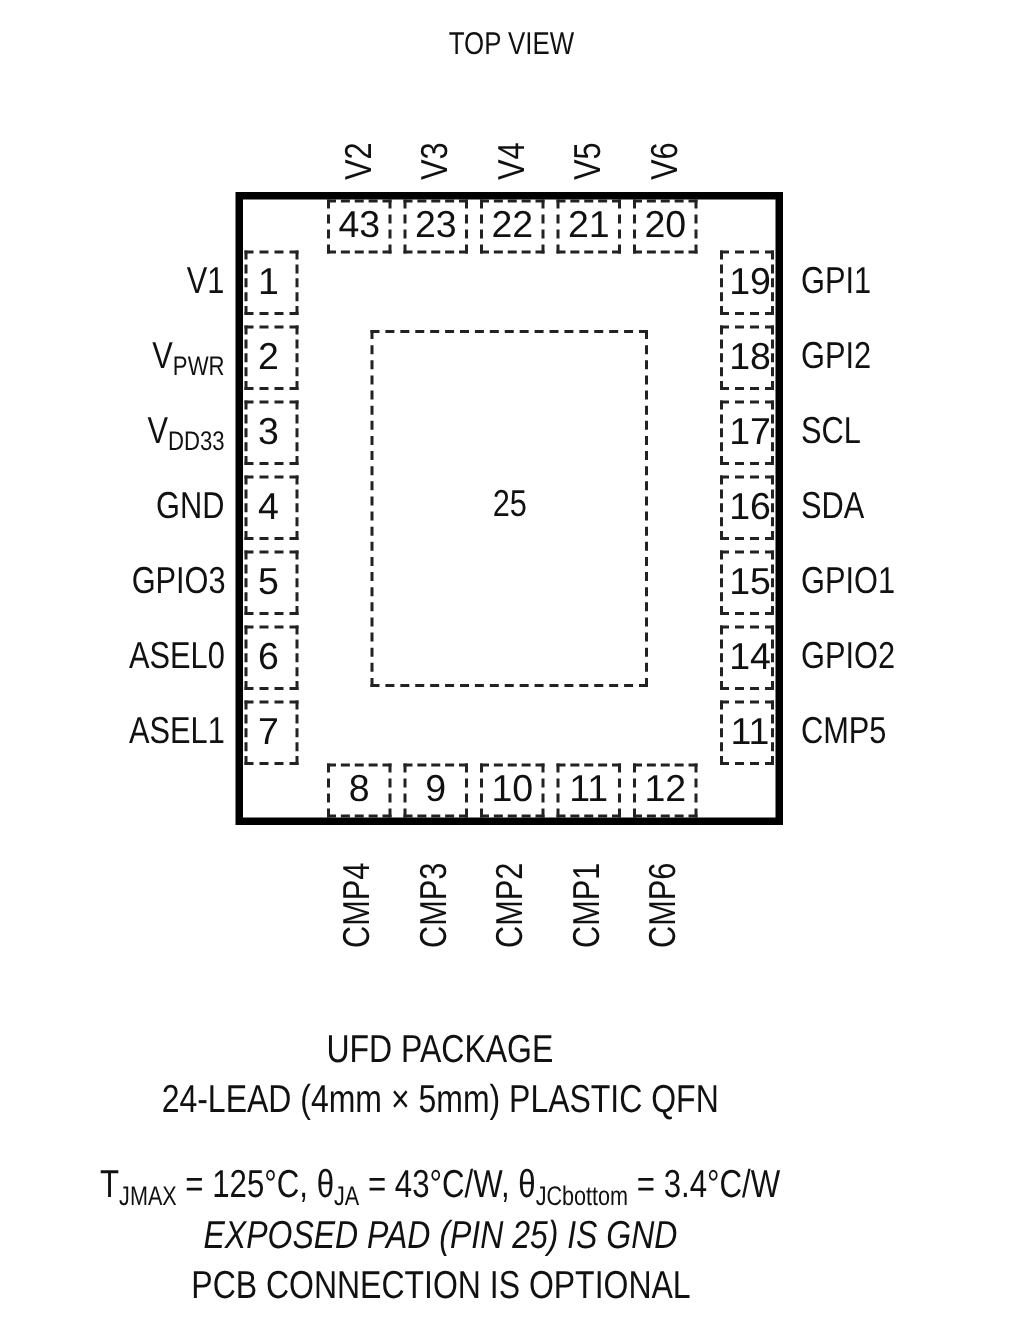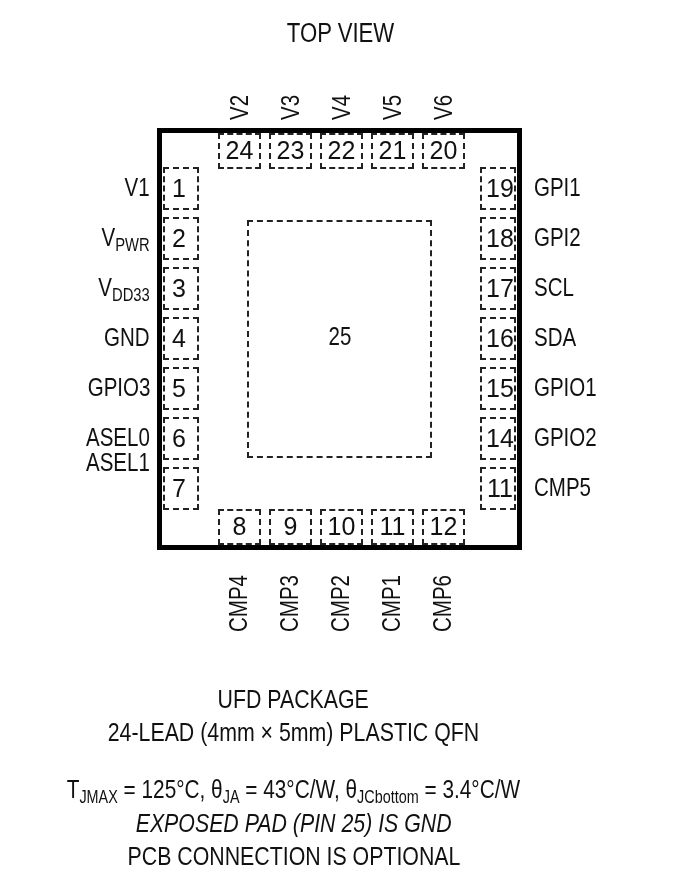--- a/index.html
+++ b/index.html
@@ -1,20 +1,20 @@
 <!DOCTYPE html>
 <html><head>
   <meta charset="utf-8">
   <style>
     html, body { margin: 0; padding: 0; background: #ffffff; }
     body { width: 682px; height: 880px; position: relative; overflow: hidden;
            font-family: "Liberation Sans", sans-serif; color: #111; }
     .t { position: absolute; white-space: nowrap; transform-origin: center; }
     .cond { display: inline-block; transform: scaleX(0.82); transform-origin: center; }
-    #title { left: 0; width: 682px; top: 18px; text-align: center; font-size: 27px; }
+    #title { left: 0; width: 682px; top: 18px; text-align: center; font-size: 21px; }
     #body { position: absolute; left: 157px; top: 128px; width: 365px; height: 422px;
             border: 5px solid #000; box-sizing: border-box; }
     .pin { position: absolute; box-sizing: border-box; border: 2px dashed #222; }
     .pinnum { position: absolute; font-size: 25px; text-align: center; line-height: 1; }
     .lbl { position: absolute; font-size: 25px; line-height: 1; }
     .vlbl { position: absolute; font-size: 25px; line-height: 1; transform: rotate(-90deg); transform-origin: left top; }
     #pad { position: absolute; left: 247px; top: 220px; width: 185px; height: 238px;
            border: 2px dashed #222; box-sizing: border-box; }
     .note { position: absolute; left: 0; width: 587px; text-align: center; font-size: 26px; line-height: 1; }
     sub { font-size: 18px; vertical-align: -5px; }
@@ -42,21 +42,21 @@
     <div class="pinnum" style="left:163px; top:326px; width:32px;">4</div>
     <div class="lbl" style="right:532px; top:325px; text-align:right;"><span class="cond" style="transform-origin: right center;">GND</span></div>
     <div class="pin" style="left:163px; top:367px; width:36px; height:43px;"></div>
     <div class="pinnum" style="left:163px; top:376px; width:32px;">5</div>
     <div class="lbl" style="right:532px; top:375px; text-align:right;"><span class="cond" style="transform-origin: right center;">GPIO3</span></div>
     <div class="pin" style="left:163px; top:417px; width:36px; height:43px;"></div>
     <div class="pinnum" style="left:163px; top:426px; width:32px;">6</div>
     <div class="lbl" style="right:532px; top:425px; text-align:right;"><span class="cond" style="transform-origin: right center;">ASEL0</span></div>
     <div class="pin" style="left:163px; top:467px; width:36px; height:43px;"></div>
     <div class="pinnum" style="left:163px; top:476px; width:32px;">7</div>
-    <div class="lbl" style="right:532px; top:450px; text-align:right;"><span class="cond" style="transform-origin: right center;">ASEL1</span></div>
+    <div class="lbl" style="right:532px; top:475px; text-align:right;"><span class="cond" style="transform-origin: right center;">ASEL1</span></div>
     <div class="pin" style="left:480px; top:467px; width:36px; height:43px;"></div>
     <div class="pinnum" style="left:482px; top:476px; width:36px;">11</div>
     <div class="lbl" style="left:534px; top:475px;"><span class="cond" style="transform-origin: left center;">CMP5</span></div>
     <div class="pin" style="left:480px; top:417px; width:36px; height:43px;"></div>
     <div class="pinnum" style="left:482px; top:426px; width:36px;">14</div>
     <div class="lbl" style="left:534px; top:425px;"><span class="cond" style="transform-origin: left center;">GPIO2</span></div>
     <div class="pin" style="left:480px; top:367px; width:36px; height:43px;"></div>
     <div class="pinnum" style="left:482px; top:376px; width:36px;">15</div>
     <div class="lbl" style="left:534px; top:375px;"><span class="cond" style="transform-origin: left center;">GPIO1</span></div>
     <div class="pin" style="left:480px; top:317px; width:36px; height:43px;"></div>
@@ -77,21 +77,21 @@
     <div class="pin" style="left:371px; top:133px; width:43px; height:36px;"></div>
     <div class="pinnum" style="left:371px; top:138px; width:43px;">21</div>
     <div class="vlbl" style="left:380px; top:120px;"><span class="cond" style="transform-origin: left center;">V5</span></div>
     <div class="pin" style="left:320px; top:133px; width:43px; height:36px;"></div>
     <div class="pinnum" style="left:320px; top:138px; width:43px;">22</div>
     <div class="vlbl" style="left:329px; top:120px;"><span class="cond" style="transform-origin: left center;">V4</span></div>
     <div class="pin" style="left:269px; top:133px; width:43px; height:36px;"></div>
     <div class="pinnum" style="left:269px; top:138px; width:43px;">23</div>
     <div class="vlbl" style="left:278px; top:120px;"><span class="cond" style="transform-origin: left center;">V3</span></div>
     <div class="pin" style="left:218px; top:133px; width:43px; height:36px;"></div>
-    <div class="pinnum" style="left:218px; top:138px; width:43px;">24</div>
+    <div class="pinnum" style="left:218px; top:138px; width:43px;">43</div>
     <div class="vlbl" style="left:227px; top:120px;"><span class="cond" style="transform-origin: left center;">V2</span></div>
     <div class="pin" style="left:218px; top:509px; width:43px; height:36px;"></div>
     <div class="pinnum" style="left:218px; top:514px; width:43px;">8</div>
     <div class="vlbl" style="left:226px; top:632px;"><span class="cond" style="transform-origin: left center;">CMP4</span></div>
     <div class="pin" style="left:269px; top:509px; width:43px; height:36px;"></div>
     <div class="pinnum" style="left:269px; top:514px; width:43px;">9</div>
     <div class="vlbl" style="left:277px; top:632px;"><span class="cond" style="transform-origin: left center;">CMP3</span></div>
     <div class="pin" style="left:320px; top:509px; width:43px; height:36px;"></div>
     <div class="pinnum" style="left:320px; top:514px; width:43px;">10</div>
     <div class="vlbl" style="left:328px; top:632px;"><span class="cond" style="transform-origin: left center;">CMP2</span></div>

